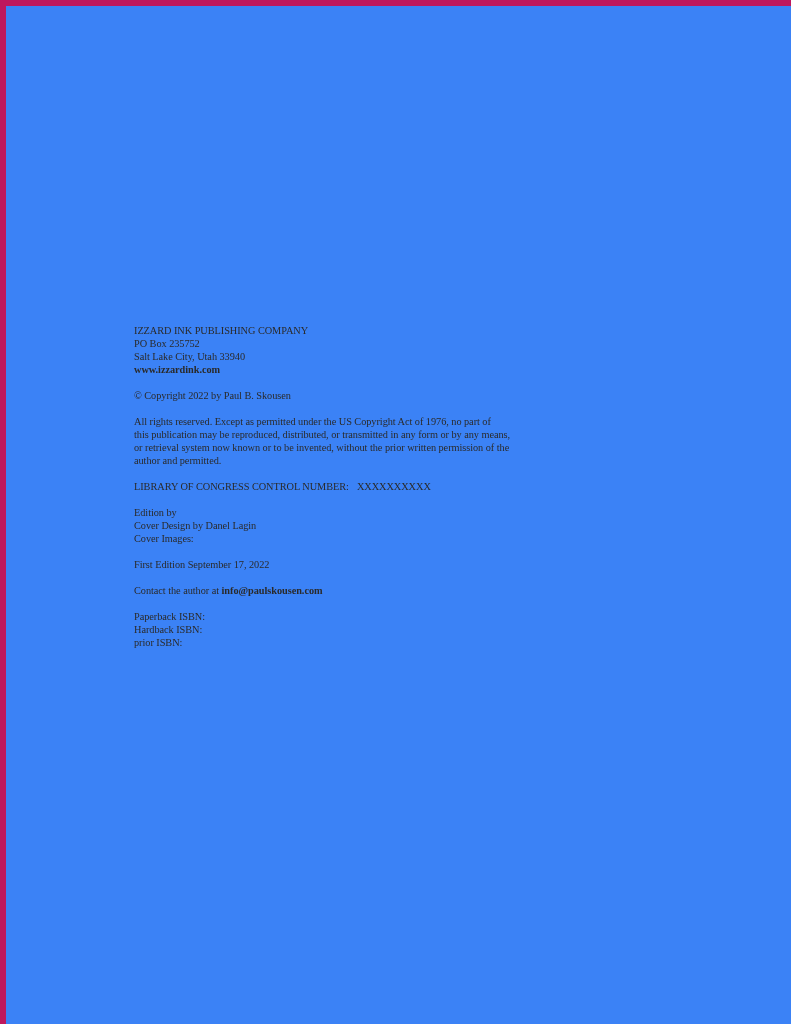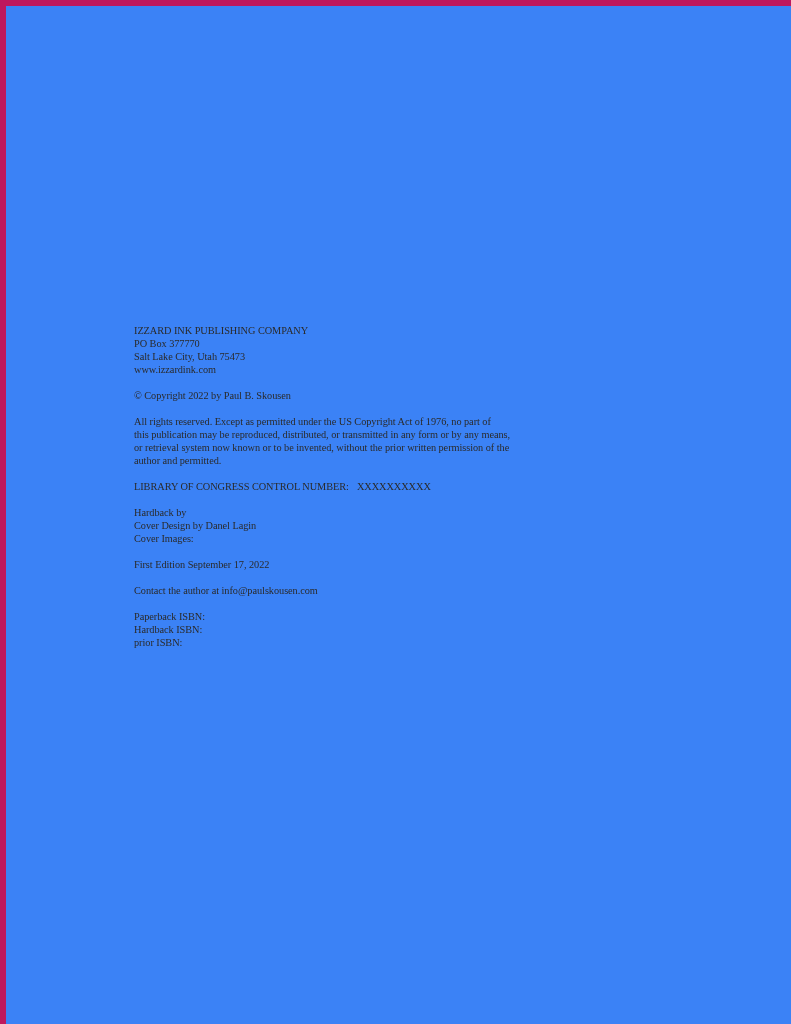--- a/index.html
+++ b/index.html
@@ -29,33 +29,33 @@
       width: 420px;
       font-family: "Liberation Serif", "DejaVu Serif", serif;
       font-size: 10.3px;
       line-height: 13px;
       color: #2a2a2a;
       letter-spacing: -0.05px;
     }
     .block { margin: 0; }
     .line { display: block; white-space: nowrap; }
     .gap { height: 13px; }
-    .bold { font-weight: normal; }
+    .bold { font-weight: bold; }
     .lccn-number { margin-left: 8px; }
   </style>
 </head>
 <body>
 
 <div class="page">
   <div class="content">
 
     <div class="block">
       <span class="line">IZZARD INK PUBLISHING COMPANY</span>
-      <span class="line">PO Box 377770</span>
-      <span class="line">Salt Lake City, Utah 75473</span>
+      <span class="line">PO Box 235752</span>
+      <span class="line">Salt Lake City, Utah 33940</span>
       <span class="line bold">www.izzardink.com</span>
     </div>
 
     <div class="gap"></div>
 
     <div class="block">
       <span class="line">© Copyright 2022 by Paul B. Skousen</span>
     </div>
 
     <div class="gap"></div>
@@ -69,21 +69,21 @@
 
     <div class="gap"></div>
 
     <div class="block">
       <span class="line"><span>LIBRARY OF CONGRESS CONTROL NUMBER:</span><span class="lccn-number">XXXXXXXXXX</span></span>
     </div>
 
     <div class="gap"></div>
 
     <div class="block">
-      <span class="line">Hardback by</span>
+      <span class="line">Edition by</span>
       <span class="line">Cover Design by Danel Lagin</span>
       <span class="line">Cover Images:</span>
     </div>
 
     <div class="gap"></div>
 
     <div class="block">
       <span class="line">First Edition September 17, 2022</span>
     </div>
 

